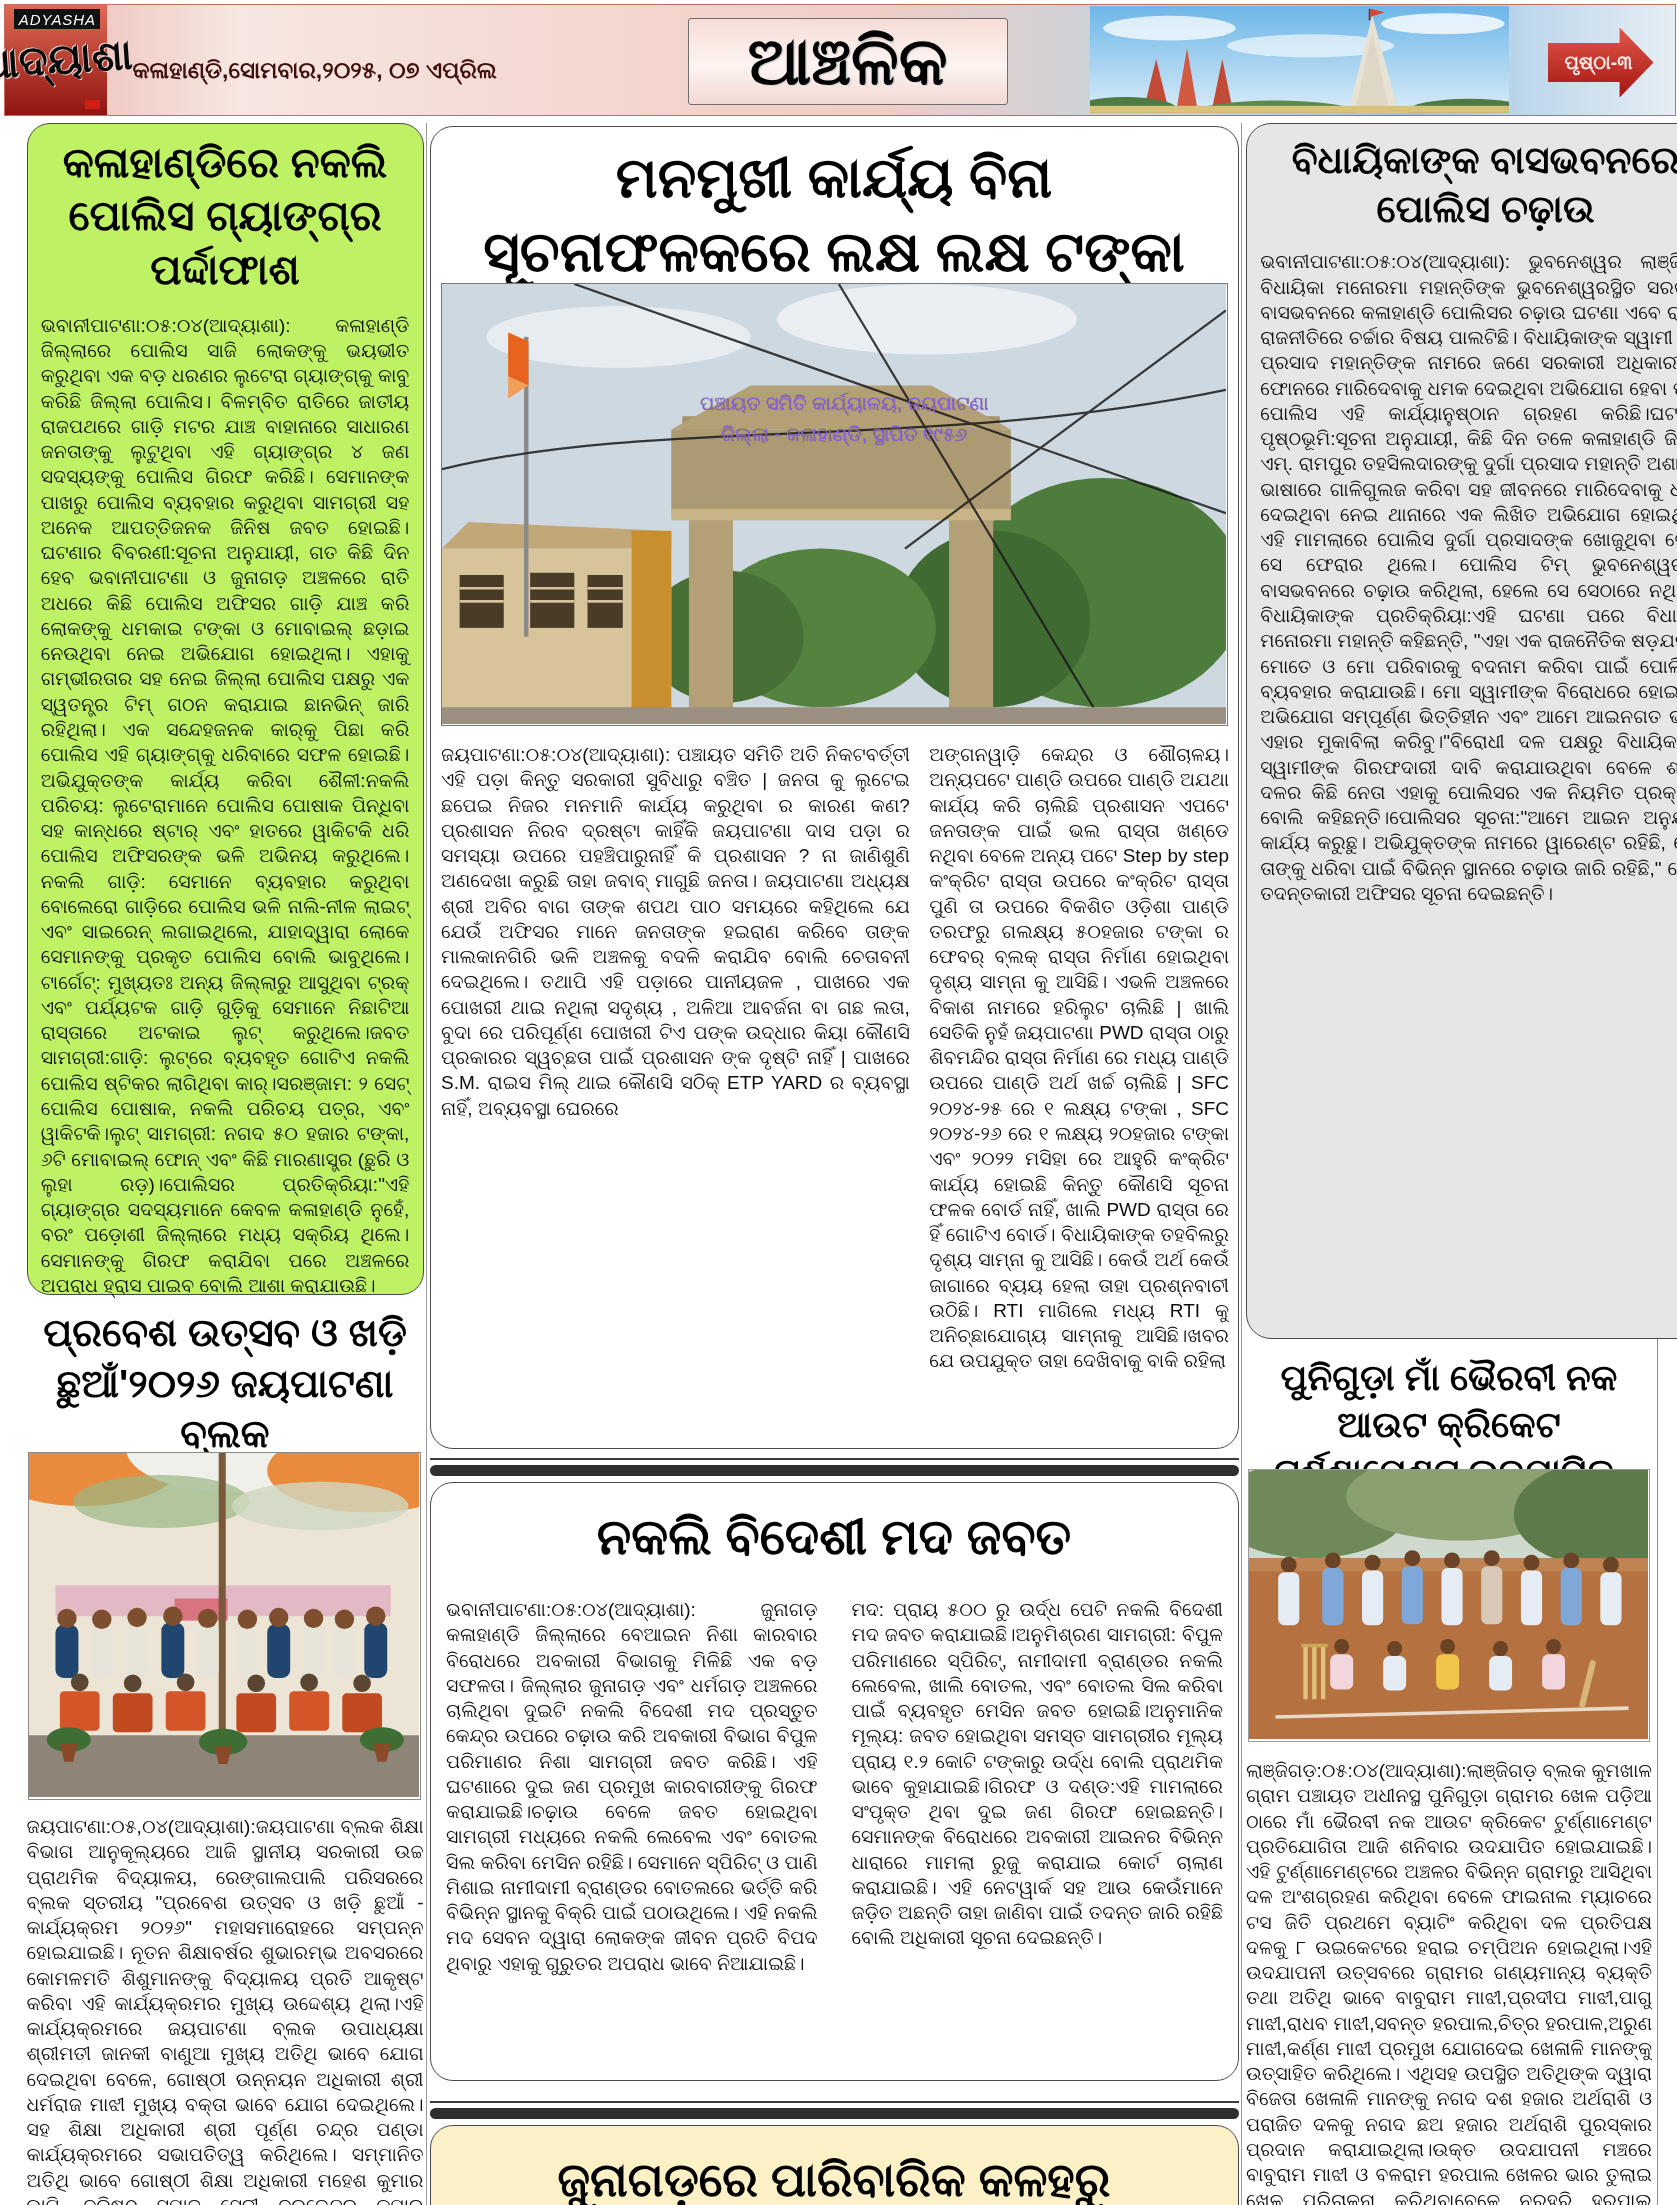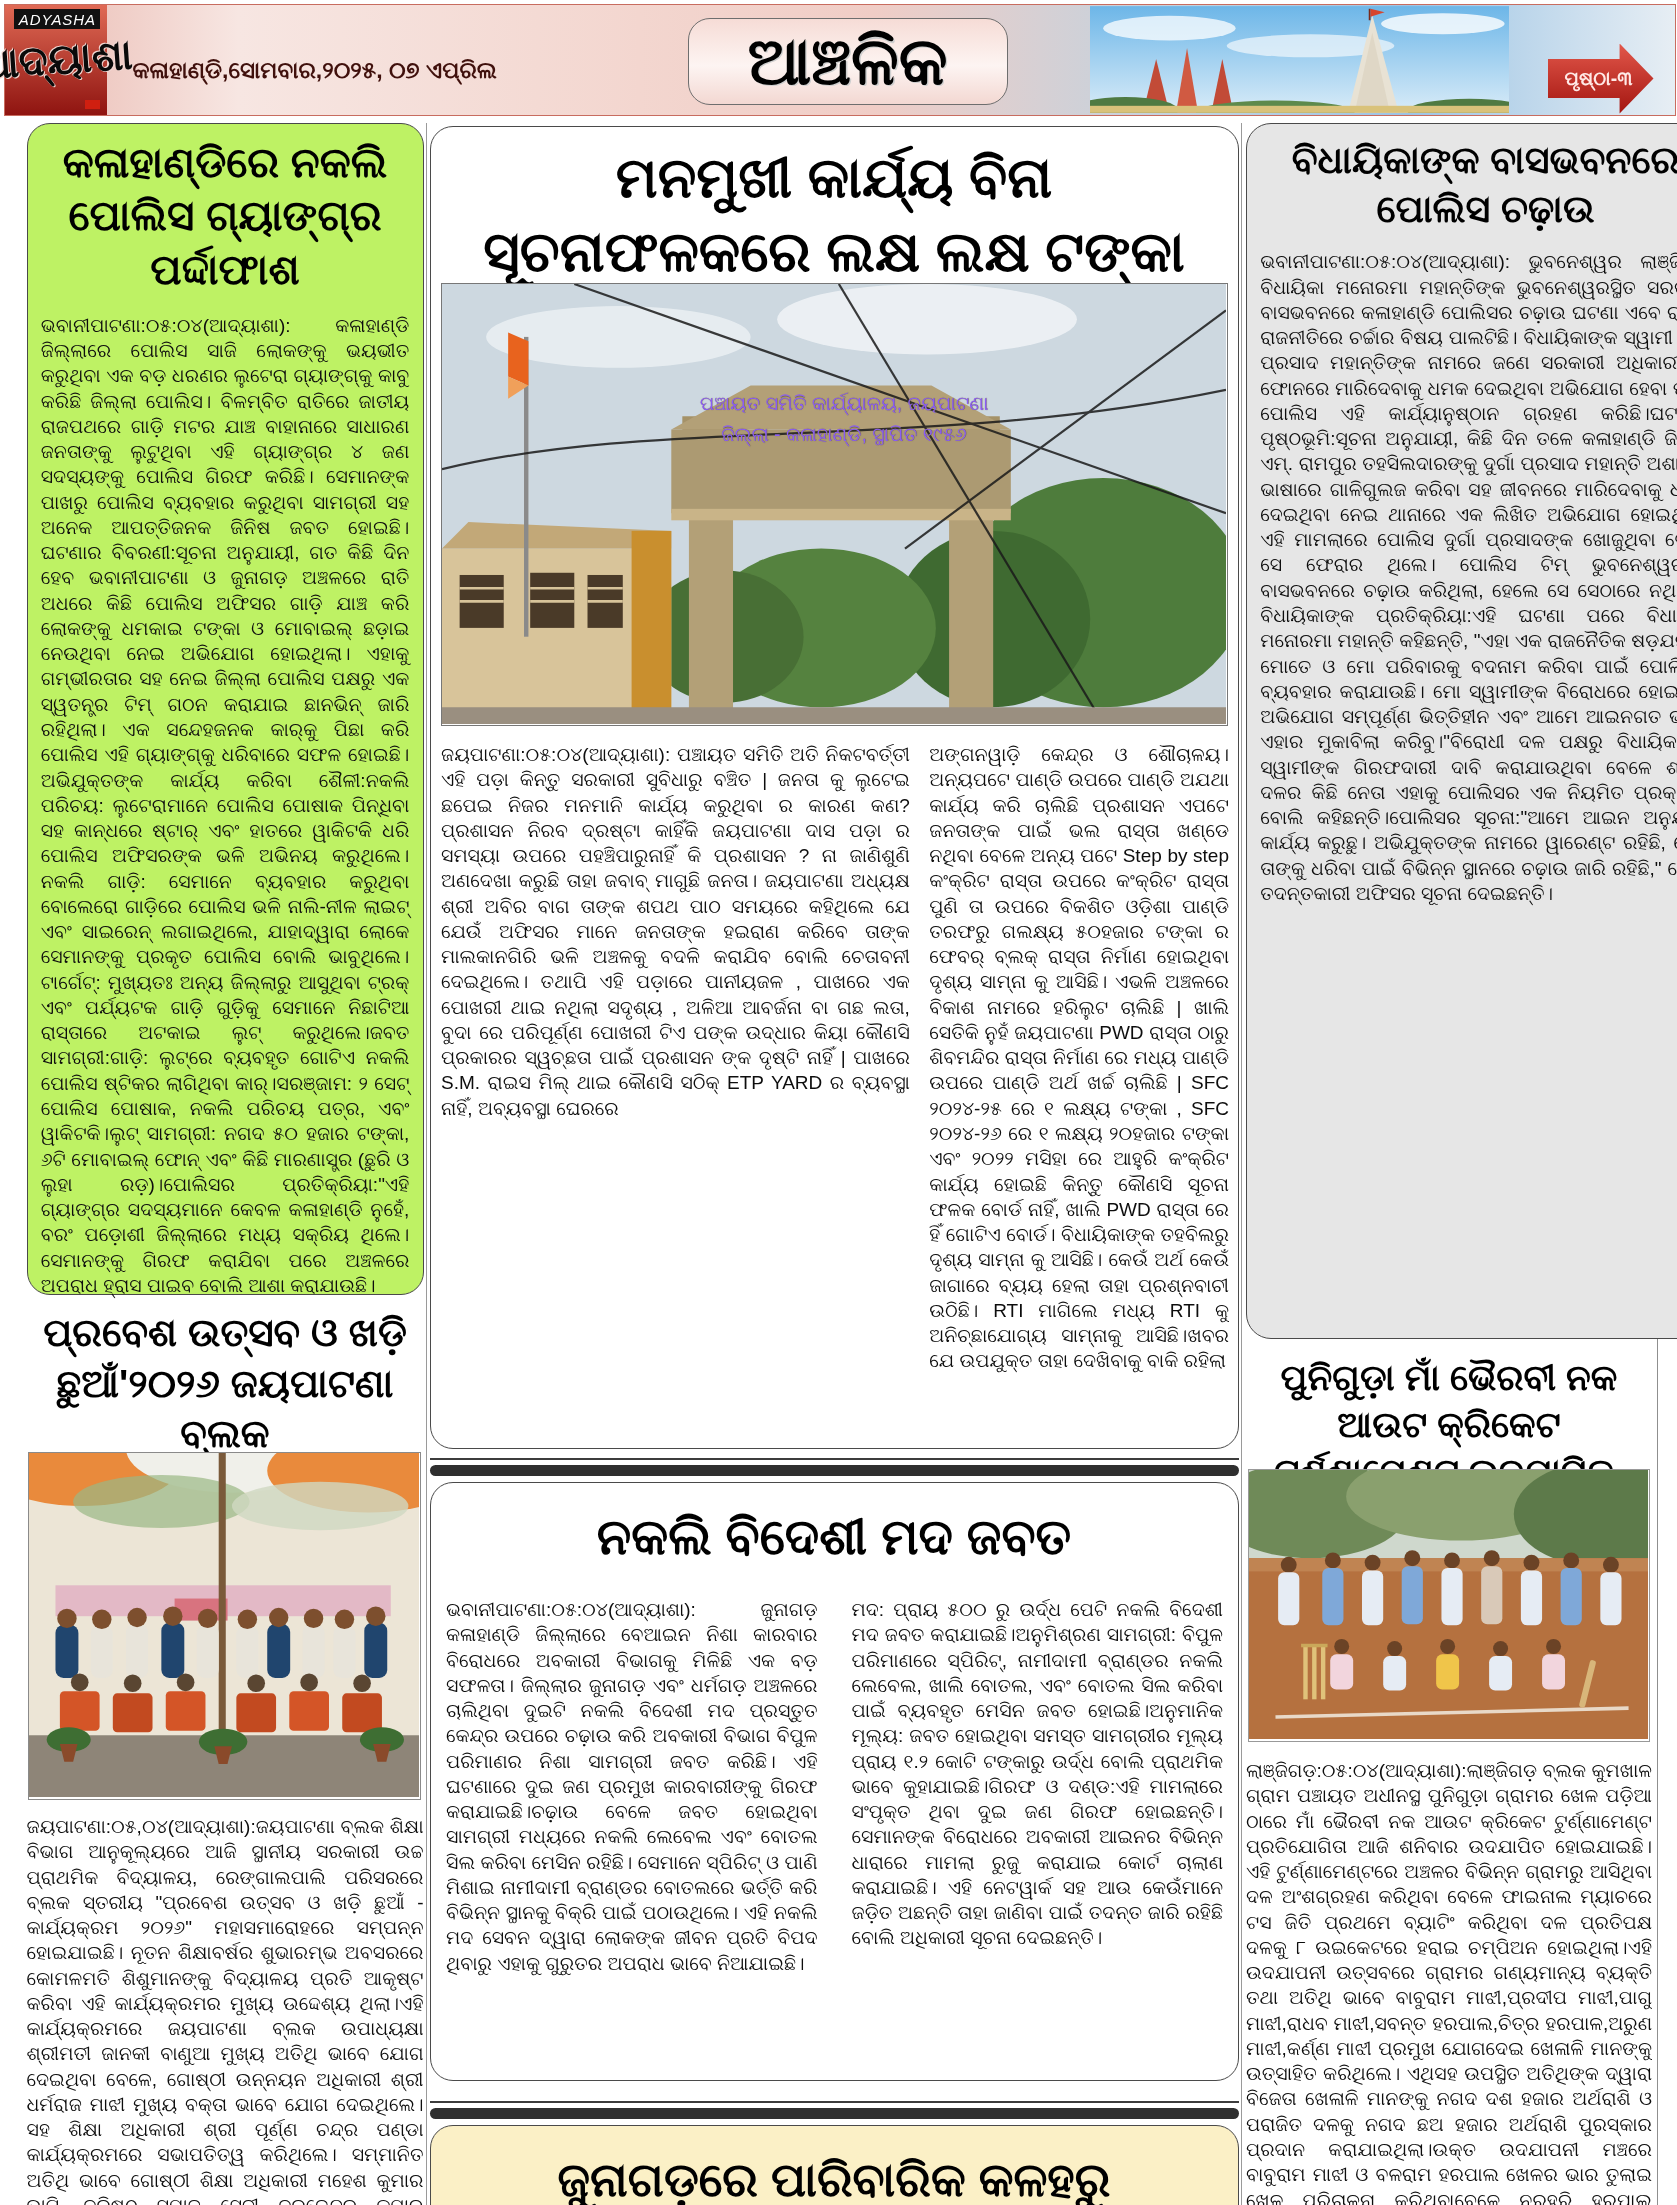--- a/index.html
+++ b/index.html
@@ -12,26 +12,26 @@
   .logo-box{position:absolute;left:0;top:0;width:102px;height:100%;
     background:linear-gradient(180deg,#e06a55 0%,#b72а1e 45%,#8f1410 100%);
     background-color:#b7281c;display:flex;align-items:center;justify-content:center;}
   .logo-tag{position:absolute;top:4.4px;right:6.2px;background:#111;color:#fff;font-size:15px;
     padding:1.8px 4.4px;letter-spacing:0.9px;font-style:italic;}
   .logo-main{font-size:42px;font-weight:bold;color:#0a0a0a;text-shadow:0.9px 0.9px 0 #f2d7d2,-0.9px -0.9px 0 #f2d7d2;
     transform:rotate(-4deg);line-height:1;}
   .logo-live{position:absolute;bottom:5.3px;right:7px;width:15px;height:9.7px;background:#d01f10;}
   .dateline{position:absolute;left:128px;top:52px;font-size:23px;font-weight:bold;color:#40100c;}
   .title-box{position:absolute;left:683px;top:13.2px;width:318px;height:85px;
-    background:linear-gradient(180deg,#f6dcd6,#fdf4f2 55%,#f3d8d2);border:1.3px solid #6e6e6e;border-radius:22px;
+    background:linear-gradient(180deg,#f6dcd6,#fdf4f2 55%,#f3d8d2);border:1.3px solid #6e6e6e;border-radius:3px;
     display:flex;align-items:center;justify-content:center;}
   .paper-title{font-size:66px;font-weight:bold;color:#000;line-height:1;
     text-shadow:1.3px 1.3px 0 #cfcfcf;}
   .temple-wrap{position:absolute;left:1085px;top:1.8px;width:419px;height:107px;overflow:hidden;}
-  .page-arrow{position:absolute;left:1543px;top:39px;width:106px;height:70px;
+  .page-arrow{position:absolute;left:1543px;top:23px;width:106px;height:70px;
     background:linear-gradient(180deg,#e2574a,#a31510);
     clip-path:polygon(0 22%,68% 22%,68% 0,100% 50%,68% 100%,68% 78%,0 78%);
     display:flex;align-items:center;justify-content:flex-start;}
   .page-arrow span{font-size:19.4px;font-weight:bold;color:#ffe9e6;padding-left:17px;}
   
   .body-text{font-size:19px;line-height:1.33;text-align:justify;word-break:break-word;color:#0d0d0d;}
   .hl{font-weight:bold;text-align:center;color:#000;}
   .frame{border:1.8px solid #4a4a4a;border-radius:23px;box-sizing:border-box;}
   .vrule{position:absolute;width:0.9px;background:#9a9a9a;}
   .top-rule{position:absolute;height:2.2px;background:#3c3c3c;}

